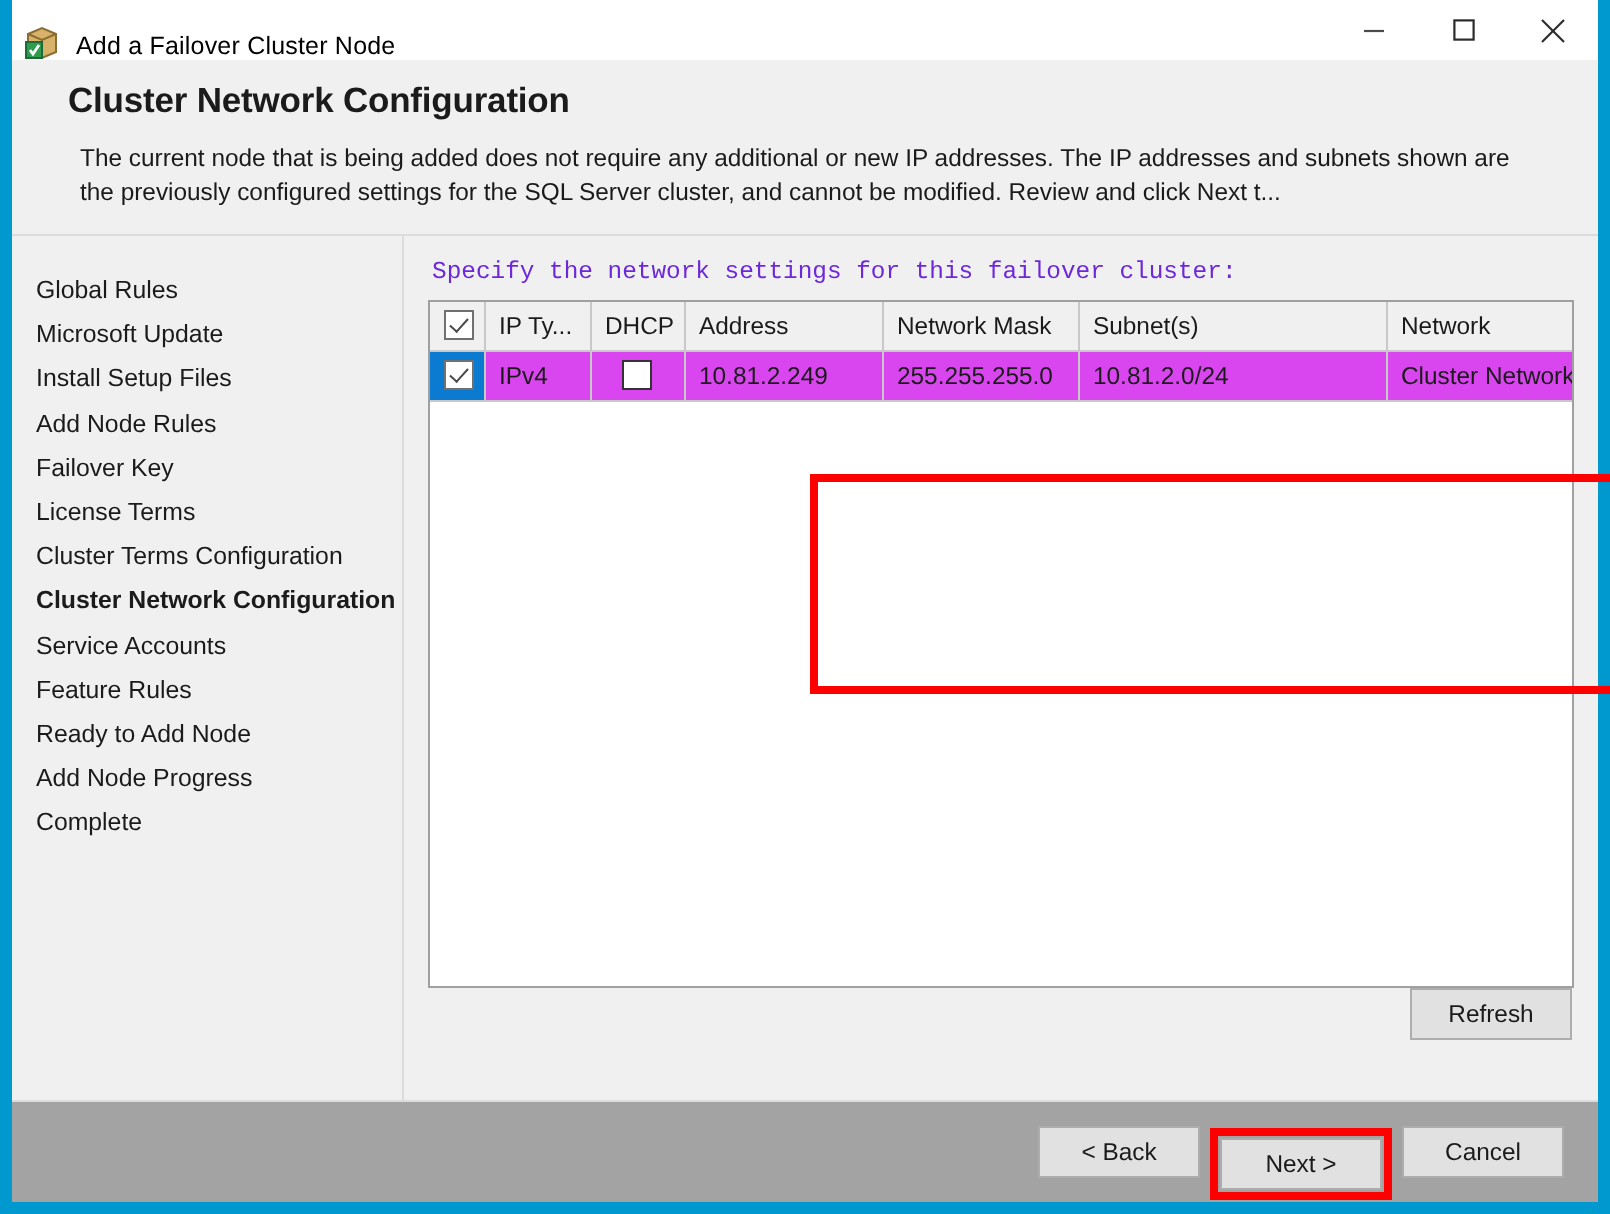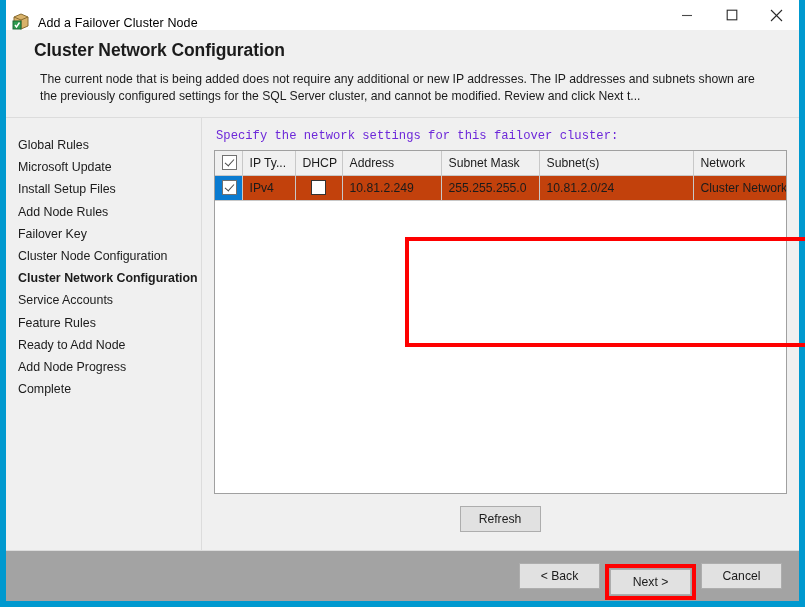--- a/index.html
+++ b/index.html
@@ -135,21 +135,21 @@
     border-bottom: 1px solid #c8c8c8;
     font-weight: normal;
     text-align: left;
     padding: 4px 7px;
     height: 24px;
     white-space: nowrap;
     overflow: hidden;
   }
   table.grid th:last-child { border-right: none; }
   table.grid td {
-    background: #c2410c;
+    background: #d946ef;
     border-right: 1px solid #c8c8c8;
     border-bottom: 1px solid #c8c8c8;
     padding: 4px 7px;
     height: 25px;
     white-space: nowrap;
     overflow: hidden;
   }
   table.grid td:last-child { border-right: none; }
   td.sel-cell {
     background: #0a7bd0 !important;
@@ -175,23 +175,22 @@
     left: 4px; top: 1px;
     width: 4px; height: 8px;
     border: solid #4a4a4a;
     border-width: 0 1.7px 1.7px 0;
     transform: rotate(42deg);
   }
   .cbox.dark-border { border-color: #333333; }
 
   
   #refresh-row {
-    margin-top: 12px;
-    display: flex;
-    justify-content: center;
+    display: flex;
+    justify-content: flex-end;
     padding-right: 1px;
   }
 
   
   .btn {
     background: #e1e1e1;
     border: 1px solid #adadad;
     font-size: 12.2px;
     color: #1b1b1b;
     height: 26px;
@@ -267,21 +266,22 @@
   </div>
 
   <div id="body-area">
 
     <div id="sidebar">
         <div class="side-item">Global Rules</div>
         <div class="side-item">Microsoft Update</div>
         <div class="side-item">Install Setup Files</div>
         <div class="side-item">Add Node Rules</div>
         <div class="side-item">Failover Key</div>
-        <div class="side-item">Cluster Node Configuration</div>
+        <div class="side-item">License Terms</div>
+        <div class="side-item">Cluster Terms Configuration</div>
         <div class="side-item current">Cluster Network Configuration</div>
         <div class="side-item">Service Accounts</div>
         <div class="side-item">Feature Rules</div>
         <div class="side-item">Ready to Add Node</div>
         <div class="side-item">Add Node Progress</div>
         <div class="side-item">Complete</div>
       </div>
 
     <div id="content">
       <div id="specify-label">Specify the network settings for this failover cluster:</div>
@@ -296,21 +296,21 @@
             <col style="width:98px">
             <col style="width:154px">
             <col>
           </colgroup>
           <thead>
             <tr>
                 <th class="check-col"><span class="cbox checked"></span></th>
                 <th>IP Ty...</th>
                 <th>DHCP</th>
                 <th>Address</th>
-                <th>Subnet Mask</th>
+                <th>Network Mask</th>
                 <th>Subnet(s)</th>
                 <th>Network</th>
               </tr>
           </thead>
           <tbody>
               <tr>
                 <td class="sel-cell"><span class="cbox checked"></span></td>
                 <td>IPv4</td>
                 <td class="dhcp-cell"><span class="cbox dark-border"></span></td>
                 <td>10.81.2.249</td>

